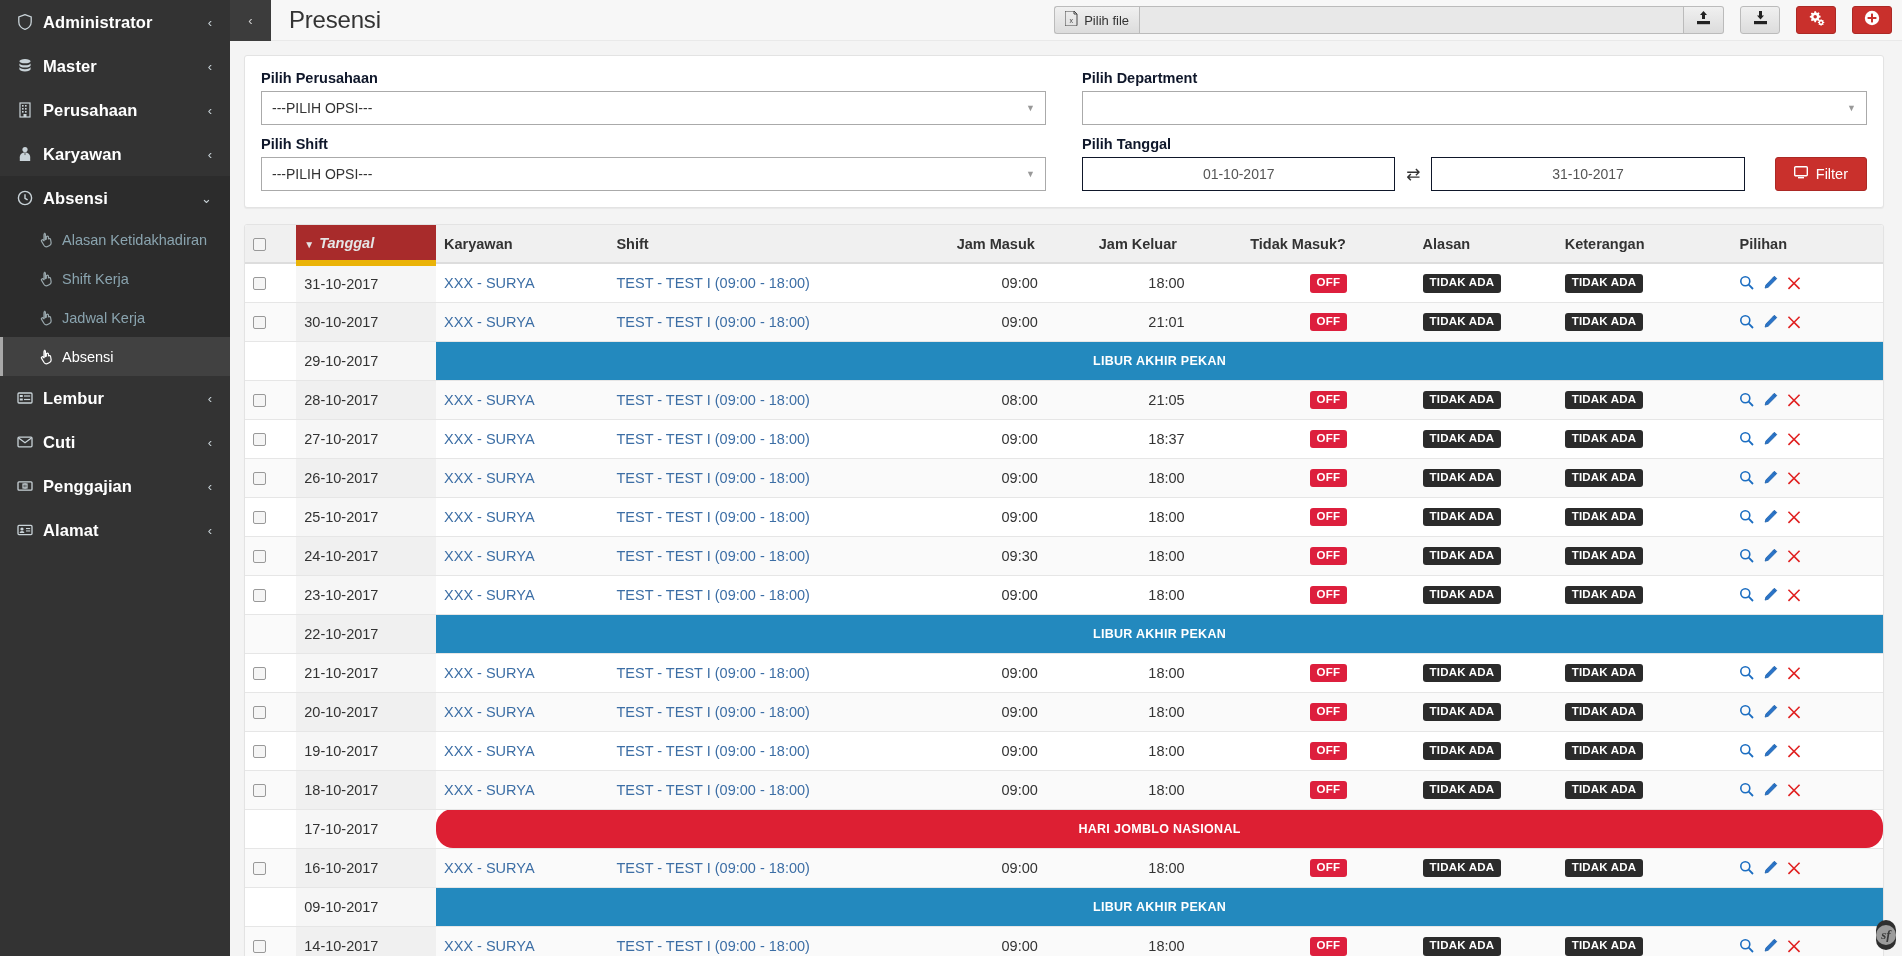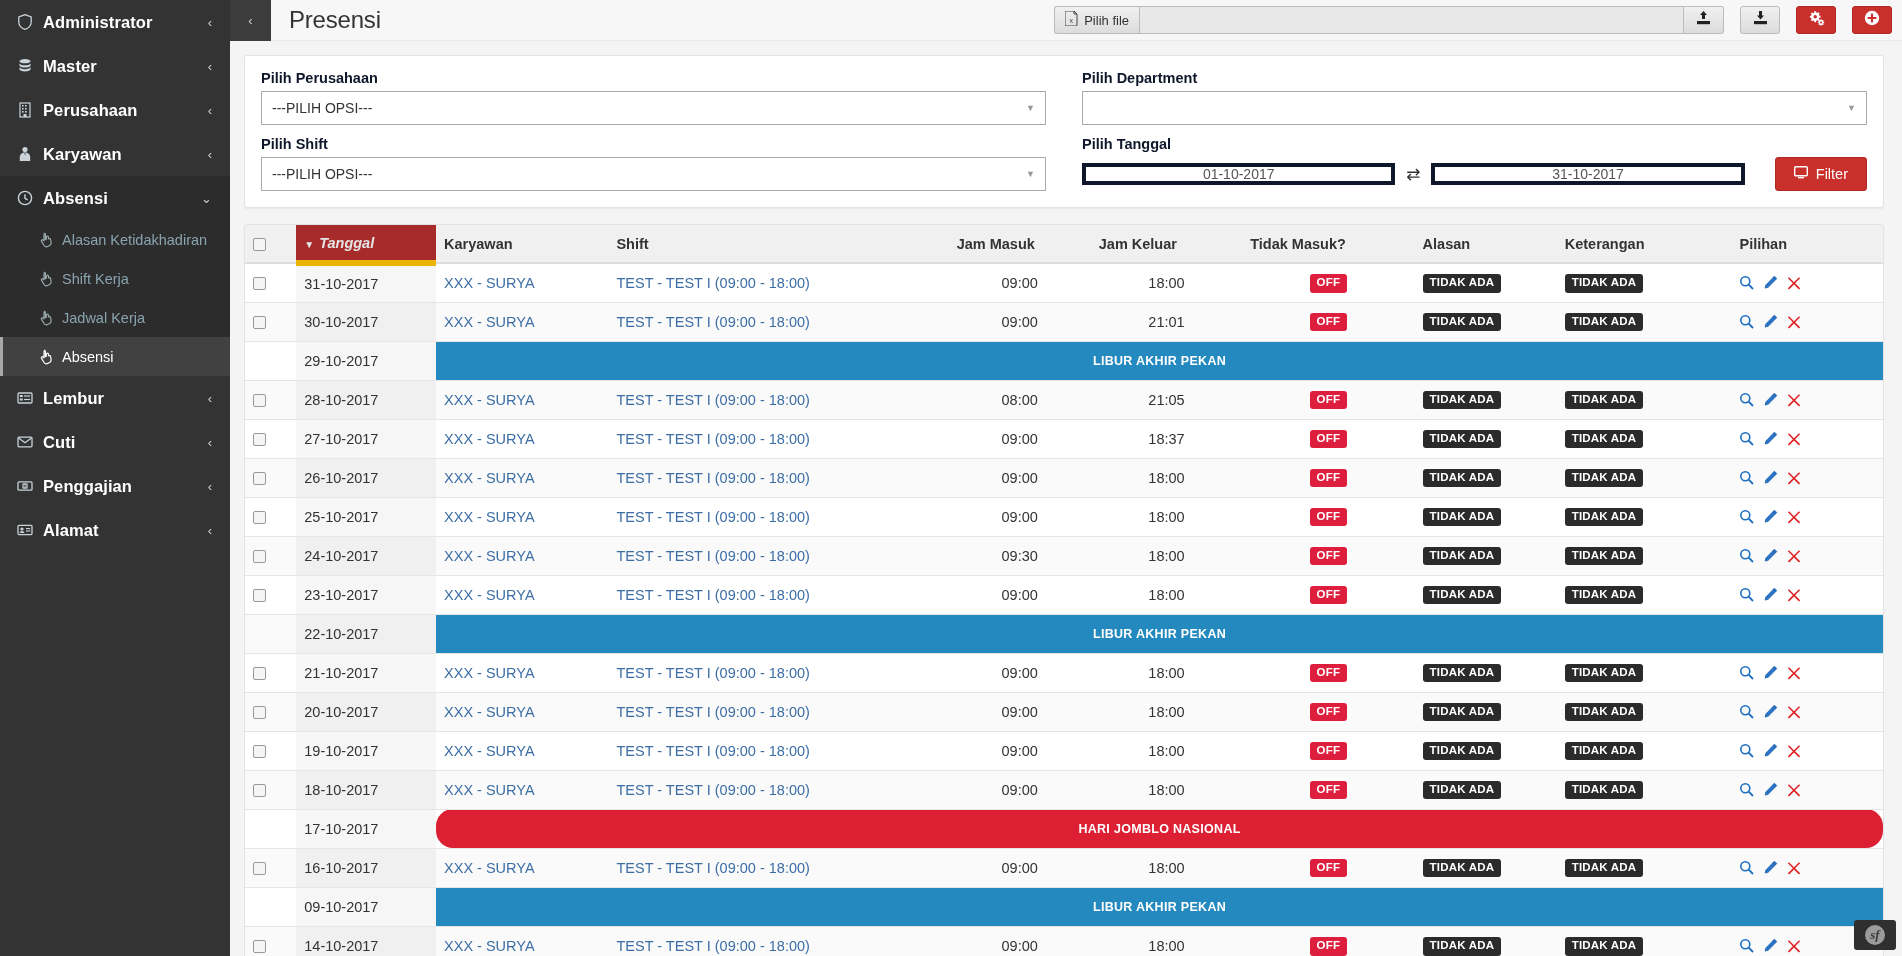--- a/index.html
+++ b/index.html
@@ -187,22 +187,22 @@
     position: relative;
     cursor: pointer;
   }
   .select-box .caret {
     margin-left: auto;
     color: #999;
     font-size: 9px;
   }
   .daterow { display: flex; align-items: center; gap: 0; }
   .date-input {
-    height: 22px; flex: 1;
-    border: 4px solid #0f172a;
+    height: 34px; flex: 1;
+    border: 1px solid #0f172a;
     background: #fff;
     text-align: center;
     font-size: 14px;
     color: #555;
     outline: none;
     font-family: "Liberation Sans", sans-serif;
   }
   .swap-icon {
     width: 36px; text-align: center;
     font-size: 17px; color: #333;
@@ -305,23 +305,23 @@
   col.w-in    { width: 122px; }
   col.w-out   { width: 130px; }
   col.w-tm    { width: 148px; }
   col.w-al    { width: 122px; }
   col.w-ket   { width: 150px; }
   col.w-pil   { width: 130px; }
 
   .sf-toolbar {
     position: absolute;
     right: 6px; bottom: 6px;
-    width: 42px; height: 30px;
+    width: 20px; height: 30px;
     background: #2f2f2f;
-    border-radius: 3px;
+    border-radius: 10px;
     display: flex; align-items: center; justify-content: center;
   }
   .sf-toolbar .sfball {
     width: 20px; height: 20px; border-radius: 50%;
     background: #9b9b9b;
     color: #3a3a3a;
     font-family: "Liberation Serif", serif;
     font-style: italic; font-weight: bold;
     font-size: 13px;
     display: flex; align-items: center; justify-content: center;

